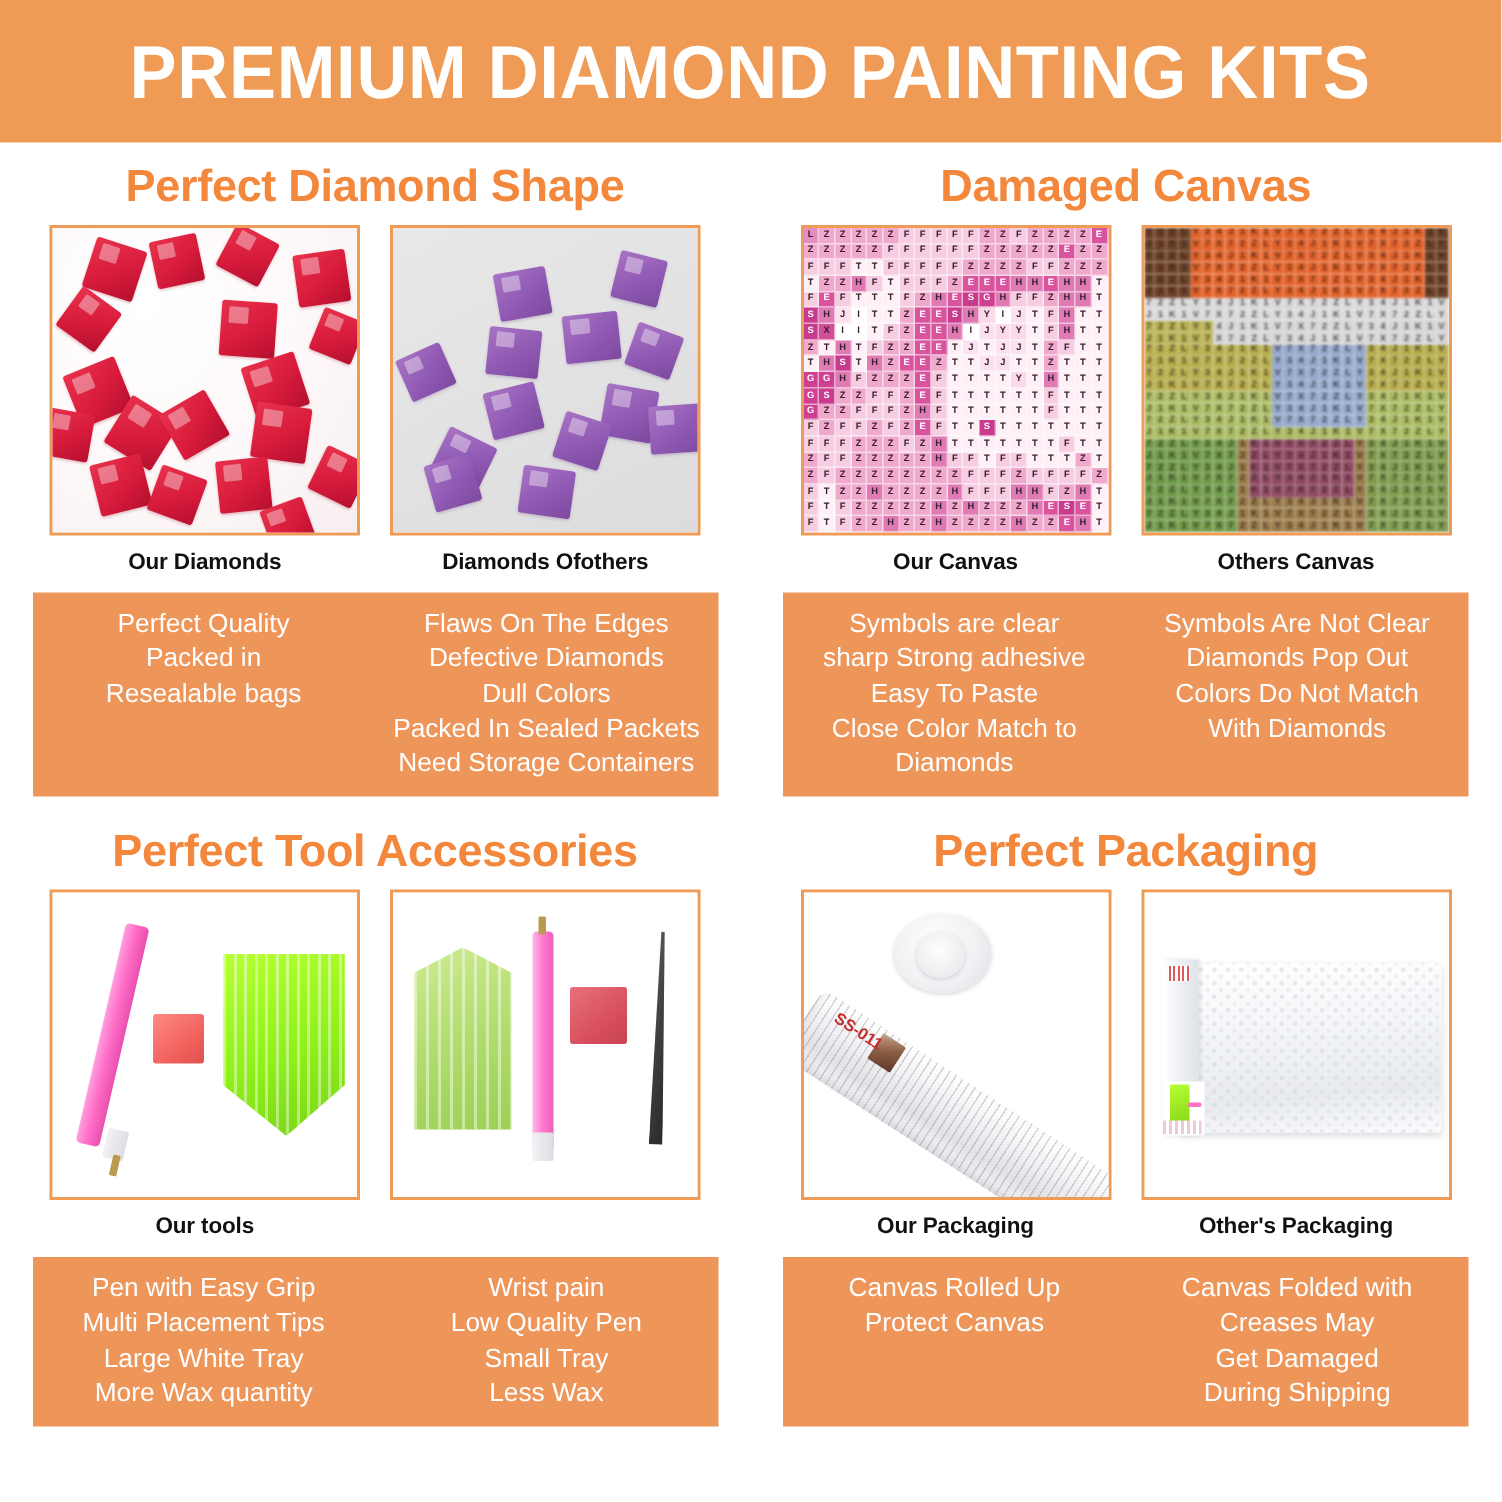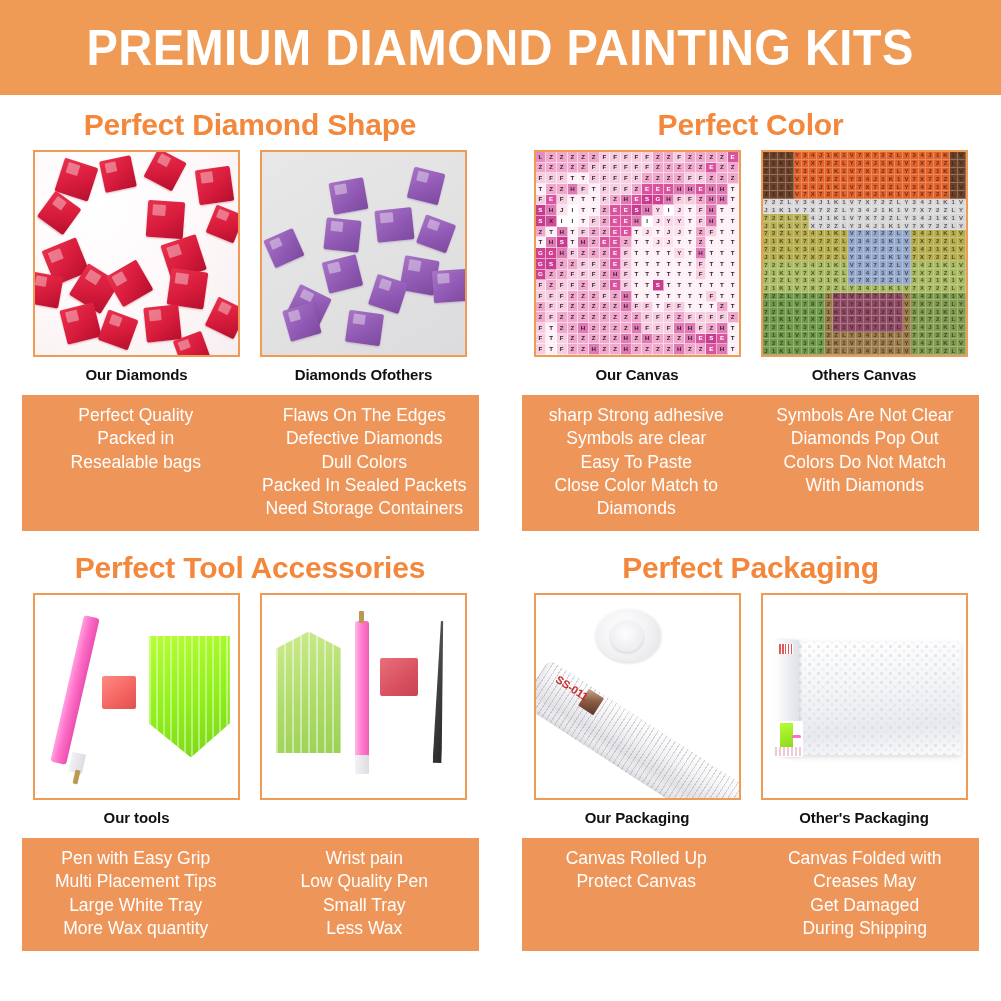--- a/index.html
+++ b/index.html
@@ -296,21 +296,21 @@
           <div>Flaws On The Edges</div>
           <div>Defective Diamonds</div>
           <div>Dull Colors</div>
           <div>Packed In Sealed Packets</div>
           <div>Need Storage Containers</div>
         </div>
       </div>
     </div>
 
     <div class="quadrant">
-      <div class="section-heading">Perfect Color</div>
+      <div class="section-heading">Damaged Canvas</div>
       <div class="pair">
 
         <div class="cell">
           <div class="photo-frame">
             <div class="photo-inner">
               <div class="canvas-grid" id="pinkCanvasGrid" style="grid-template-columns: repeat(19, 1fr); grid-template-rows: repeat(19, 1fr);">
                   <span style="background: rgb(229, 140, 192);">L</span>
                   <span style="background: rgb(240, 168, 205);">Z</span>
                   <span style="background: rgb(240, 168, 205);">Z</span>
                   <span style="background: rgb(240, 168, 205);">Z</span>
@@ -1360,22 +1360,22 @@
                 </div>
             </div>
           </div>
           <div class="cell-caption">Others Canvas</div>
         </div>
 
       </div>
 
       <div class="feature-panel">
         <div class="feature-col">
+          <div>Symbols are clear</div>
           <div>sharp Strong adhesive</div>
-          <div>Symbols are clear</div>
           <div>Easy To Paste</div>
           <div>Close Color Match to</div>
           <div>Diamonds</div>
         </div>
         <div class="feature-col">
           <div>Symbols Are Not Clear</div>
           <div>Diamonds Pop Out</div>
           <div>Colors Do Not Match</div>
           <div>With Diamonds</div>
         </div>

